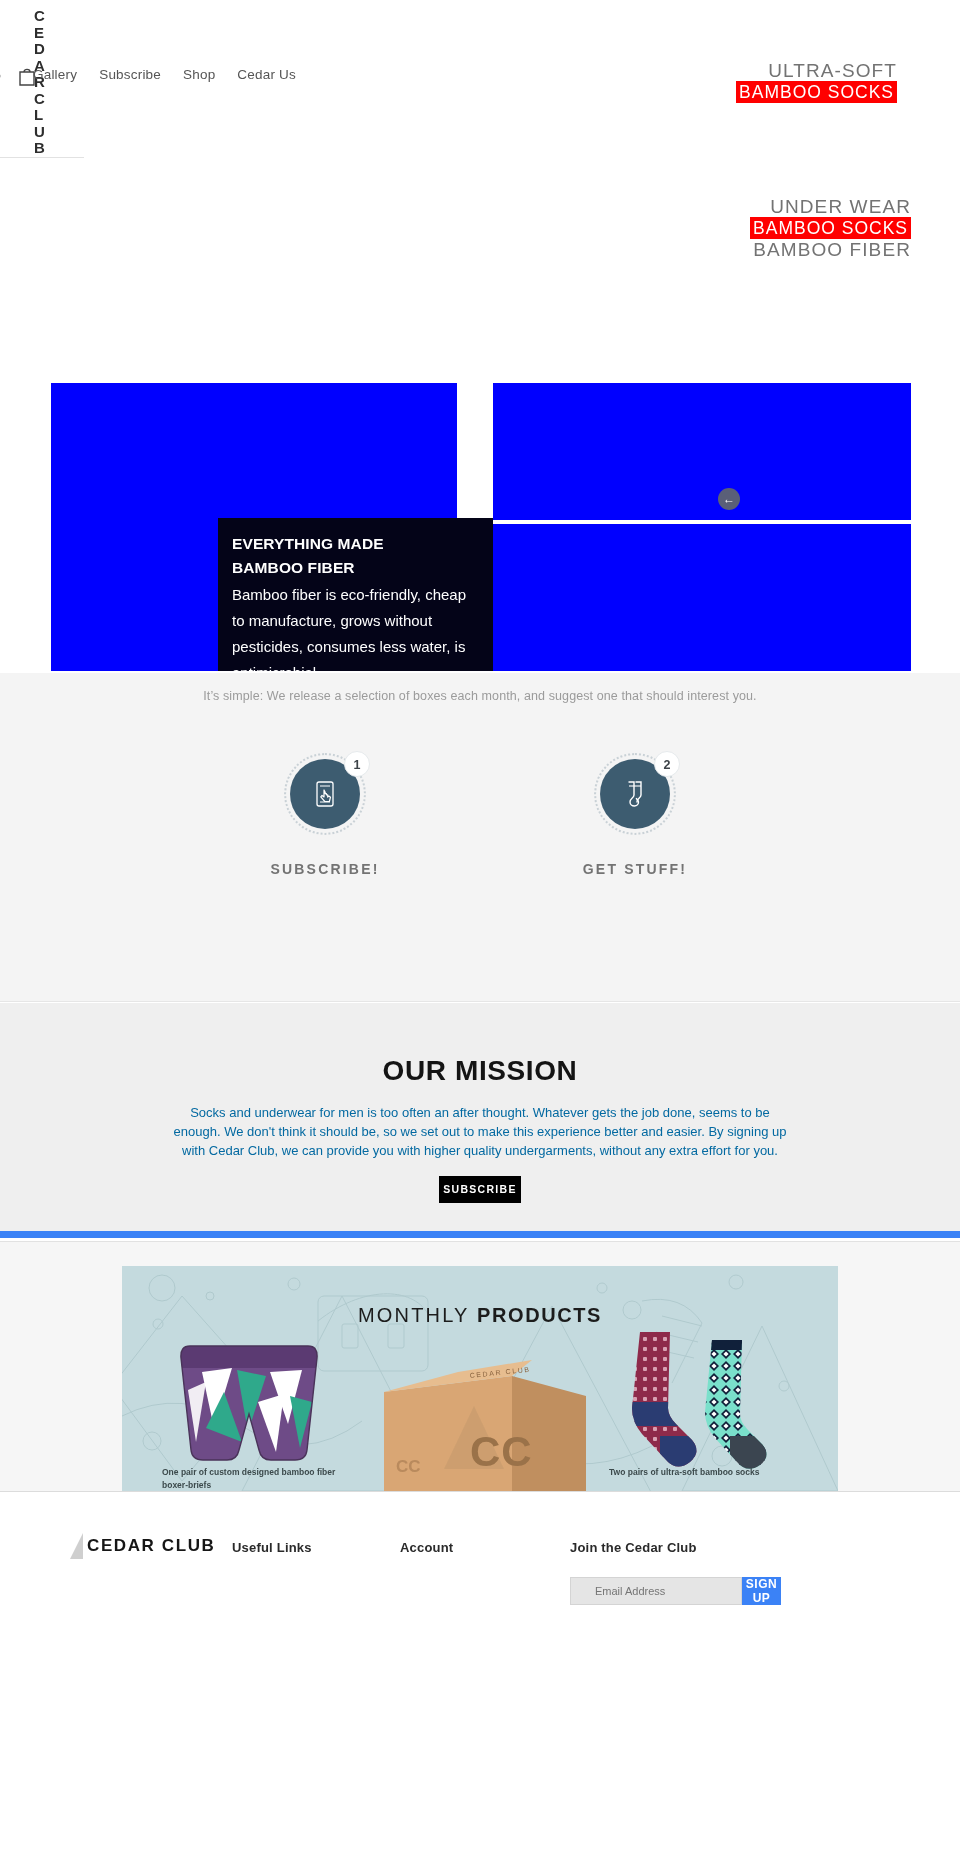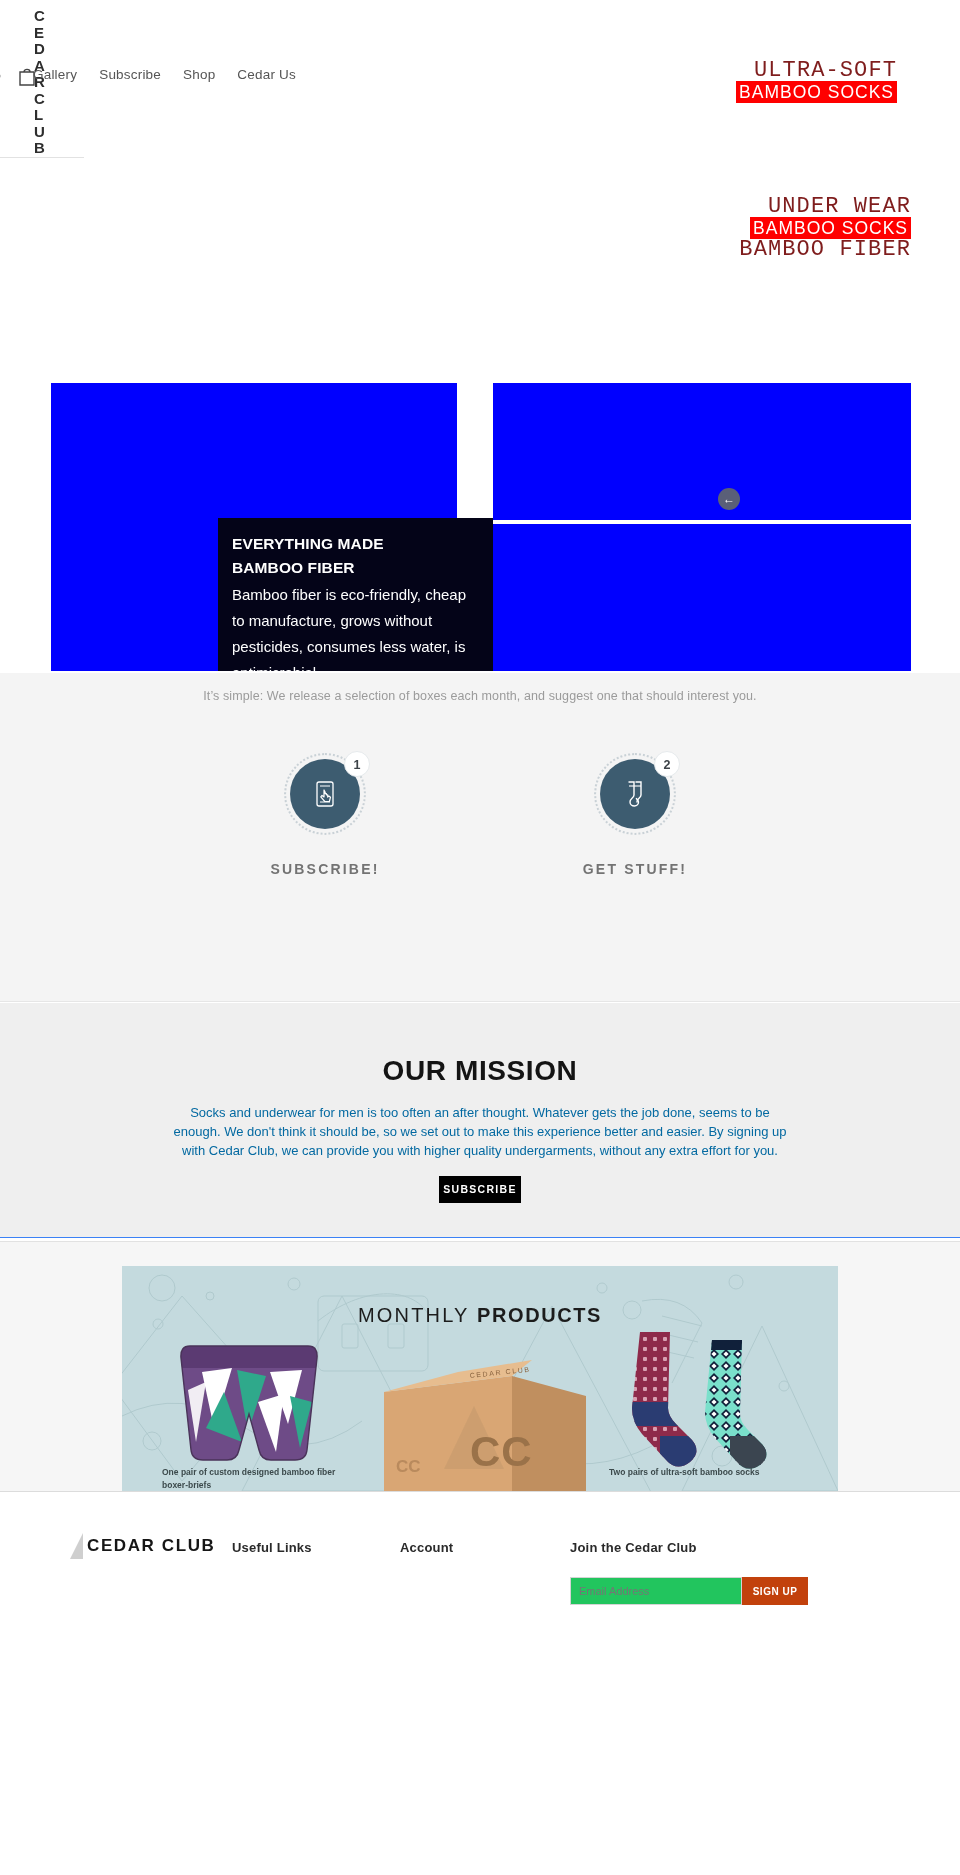--- a/index.html
+++ b/index.html
@@ -61,25 +61,25 @@
   }
   .panel { position: absolute; background: #0000ff; }
   .panel-a { left: 51px; top: 0;   width: 406px; height: 288px; }
   .panel-b { left: 493px; top: 0;  width: 418px; height: 137px; }
   .panel-c { left: 493px; top: 141px; width: 418px; height: 147px; }
 
   .cap-b { position: absolute; left: 493px; top: 60px; width: 418px; text-align: right; padding-right: 14px; }
   .cap-c { position: absolute; left: 493px; top: 196px; width: 418px; text-align: right; padding-left: 11px; }
 
   .cap-line1, .cap-line3 {
-    font-size: 22px;
+    font-size: 19px;
     letter-spacing: 1.1px;
-    color: #7f1d1d;
+    color: #737373;
     line-height: 21px;
-    font-family: Liberation Mono, monospace;
+    font-family: Liberation Sans, sans-serif;
   }
   .cap-hl {
     display: inline-block;
     background: #ff0000;
     color: #ffffff;
     font-size: 17.5px;
     letter-spacing: 1px;
     line-height: 20px;
     padding: 1px 3px;
   }
@@ -183,21 +183,21 @@
     letter-spacing: 2.2px;
     color: #737373;
   }
 
   
   .mission {
     position: absolute;
     left: 0; top: 1003px;
     width: 960px; height: 235px;
     background: #efefef;
-    border-bottom: 1px solid #3b82f6;
+    border-bottom: 7px solid #3b82f6;
   }
   .mission h2 {
     margin-top: 52px;
     text-align: center;
     font-size: 28px;
     font-weight: bold;
     letter-spacing: 0.6px;
     color: #141414;
   }
   .mission p {
@@ -278,26 +278,26 @@
   .footer-logo-text {
     font-size: 17px; font-weight: bold; letter-spacing: 1.6px; color: #161616;
   }
   .fcol { position: absolute; top: 47px; }
   .fcol h4 { font-size: 13px; font-weight: bold; color: #2a2a2a; letter-spacing: 0.2px; }
   .fcol-links { left: 232px; }
   .fcol-account { left: 400px; }
   .fcol-join { left: 570px; }
   .join-row { position: absolute; left: 570px; top: 84px; display: flex; }
   .join-input {
-    width: 172px; height: 28px; border: 1px solid #d4d4d4; background: #22c55e;
-    font-size: 11px; padding: 0 8px; font-family: "Liberation Sans", sans-serif; color: #555;
+    width: 172px; height: 28px; border: 1px solid #d4d4d4; background: #e5e5e5;
+    font-size: 11px; padding: 0 24px; font-family: "Liberation Sans", sans-serif; color: #555;
   }
   .join-btn {
-    width: 66px; height: 28px; background: #c2410c; color: #fff; border: none;
-    font-size: 10px; font-weight: bold; letter-spacing: .5px; cursor: pointer;
+    width: 39px; height: 28px; background: #3b82f6; color: #fff; border: none;
+    font-size: 12px; font-weight: bold; letter-spacing: .5px; cursor: pointer;
     font-family: "Liberation Sans", sans-serif;
   }
 </style>
 </head>
 <body>
 
 <div class="header">
   <div class="header-inner">
 
     <div class="left-cut">⚲</div>

